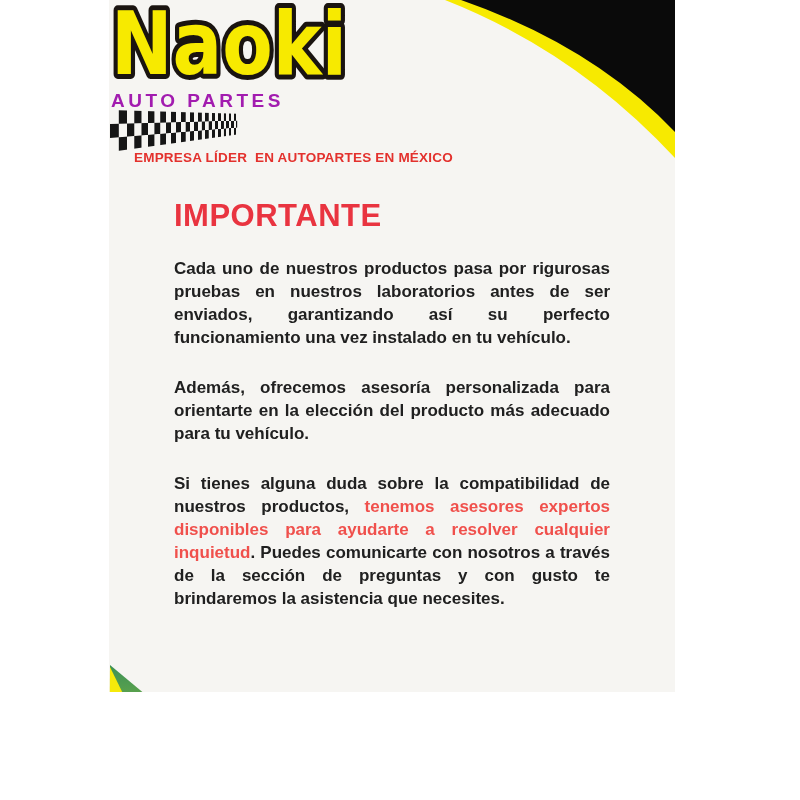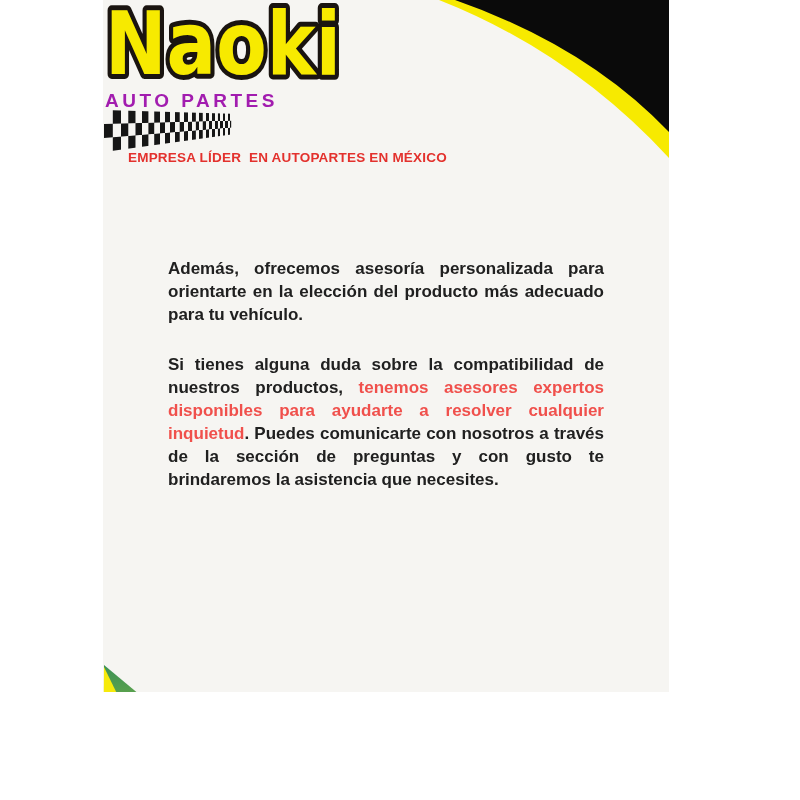--- a/index.html
+++ b/index.html
@@ -1,18 +1,18 @@
 <!DOCTYPE html>
 <html><head>
 <meta charset="utf-8">
 <style>
   html,body{margin:0;padding:0;background:#ffffff;}
   .page{position:relative;width:800px;height:800px;background:#ffffff;overflow:hidden;
         font-family:"Liberation Sans",sans-serif;}
-  .canvas{position:absolute;left:103px;top:0;width:566px;height:692px;background:#f6f5f2;overflow:hidden;}
+  .canvas{position:absolute;left:109px;top:0;width:566px;height:692px;background:#f6f5f2;overflow:hidden;}
 
   
   .top-deco{position:absolute;left:0;top:0;width:566px;height:180px;pointer-events:none;}
 
   
   .logo-svg{position:absolute;left:-2px;top:-4px;width:252px;height:98px;}
   .logo-svg text{font-family:"DejaVu Sans",sans-serif;font-weight:700;}
   .subtitle{position:absolute;left:2px;top:90px;font-size:19px;font-weight:700;
             letter-spacing:3.5px;color:#a21caf;}
 
@@ -53,22 +53,24 @@
     </svg>
 
     <div class="subtitle">AUTO PARTES</div>
 
     <div class="flag-wrap">
       <div class="flag"></div>
     </div>
 
     <div class="tagline">EMPRESA LÍDER  EN AUTOPARTES EN MÉXICO</div>
 
+    <div class="title">IMPORTANTE</div>
 
     <div class="text-block">
+      <p><span>Cada uno de nuestros productos pasa por rigurosas pruebas en nuestros laboratorios antes de ser enviados, garantizando así su perfecto funcionamiento una vez instalado en tu vehículo.</span></p>
       <p><span>Además, ofrecemos asesoría personalizada para orientarte en la elección del producto más adecuado para tu vehículo.</span></p>
       <p><span>Si tienes alguna duda sobre la compatibilidad de nuestros productos, </span><span class="hl">tenemos asesores expertos disponibles para ayudarte a resolver cualquier inquietud</span><span>. Puedes comunicarte con nosotros a través de la sección de preguntas y con gusto te brindaremos la asistencia que necesites.</span></p>
     </div>
 
     <svg class="bottom-deco" viewBox="0 0 566 135">
       <defs>
         <linearGradient id="gl" x1="0" y1="0" x2="0" y2="1">
           <stop offset="0" stop-color="#3c9156"></stop>
           <stop offset="1" stop-color="#c8dd2d"></stop>
         </linearGradient>

